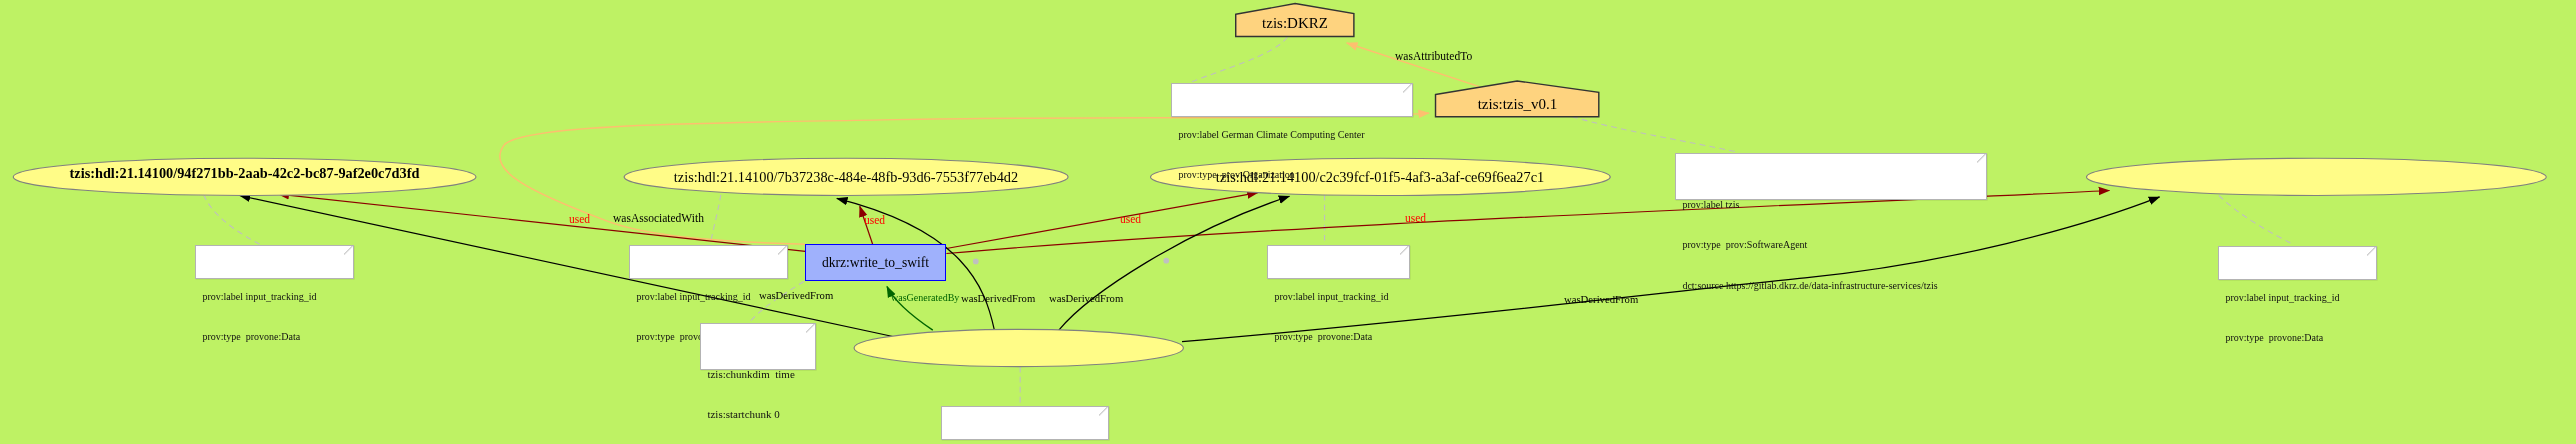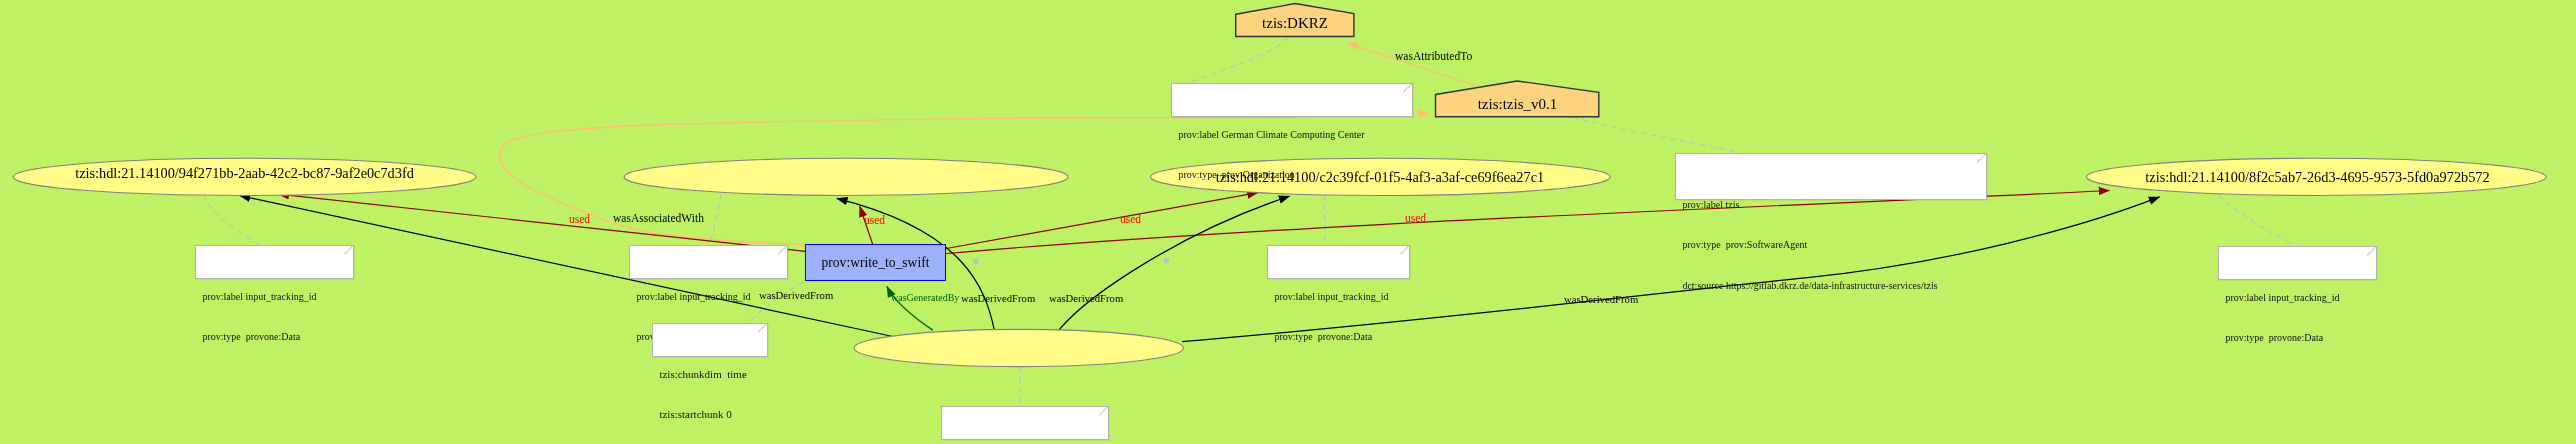--- a/index.html
+++ b/index.html
@@ -92,25 +92,25 @@
 
     <ellipse class="entity-shape" cx="341" cy="247" rx="323" ry="26"></ellipse>
     <ellipse class="entity-shape" cx="1181" cy="247" rx="310" ry="26"></ellipse>
     <ellipse class="entity-shape" cx="1927" cy="247" rx="321" ry="26"></ellipse>
     <ellipse class="entity-shape" cx="3234" cy="247" rx="321" ry="26"></ellipse>
     <ellipse class="entity-shape" cx="1422" cy="486" rx="230" ry="26"></ellipse>
   </svg>
 
   <div class="nlabel agent" style="left:1234px;top:11.5px;width:122px;height:24px;">tzis:DKRZ</div>
   <div class="nlabel agent" style="left:1436px;top:92px;width:163px;height:24px;">tzis:tzis_v0.1</div>
-  <div class="nlabel" style="left:13px;top:159px;width:463px;height:28px;">tzis:hdl:21.14100/94f271bb-2aab-42c2-bc87-9af2e0c7d3fd</div>
+  <div class="nlabel" style="left:13px;top:159px;width:463px;height:28px;font-weight:bold;">tzis:hdl:21.14100/94f271bb-2aab-42c2-bc87-9af2e0c7d3fd</div>
+  <div class="nlabel" style="left:624px;top:159px;width:444px;height:36px;">tzis:hdl:21.14100/7b37238c-484e-48fb-93d6-7553f77eb4d2</div>
   <div class="nlabel" style="left:1150px;top:159px;width:460px;height:36px;">tzis:hdl:21.14100/c2c39fcf-01f5-4af3-a3af-ce69f6ea27c1</div>
-  <div class="nlabel" style="left:2087px;top:159px;width:461px;height:36px;">tzis:hdl:21.14100/8f2c5ab7-26d3-4695-9573-5fd0a972b572</div>
 
-  <div class="activity-box">prov:write_to_swift</div>
+  <div class="activity-box">dkrz:write_to_swift</div>
 
   <div class="note" style="left:1171px;top:83px;width:242px;height:34px;">
     <span class="fold"></span>
     <div class="ln">prov:label German Climate Computing Center</div>
     <div class="ln">prov:type  prov:Organization</div>
   </div>
 
   <div class="note" style="left:1675px;top:153px;width:312px;height:47px;">
     <span class="fold"></span>
     <div class="ln">prov:label tzis</div>
@@ -135,21 +135,21 @@
     <div class="ln">prov:label input_tracking_id</div>
     <div class="ln">prov:type  provone:Data</div>
   </div>
 
   <div class="note" style="left:2218px;top:246px;width:159px;height:34px;">
     <span class="fold"></span>
     <div class="ln">prov:label input_tracking_id</div>
     <div class="ln">prov:type  provone:Data</div>
   </div>
 
-  <div class="note" style="left:652px;top:323px;width:116px;height:34px;font-size:11px;line-height:13.6px;">
+  <div class="note" style="left:700px;top:323px;width:116px;height:47px;font-size:11px;line-height:13.6px;">
     <span class="fold"></span>
     <div class="ln">tzis:chunkdim  time</div>
     <div class="ln">tzis:startchunk 0</div>
     
   </div>
 
   <div class="note" style="left:941px;top:406px;width:168px;height:34px;">
     <span class="fold"></span>
     
     

